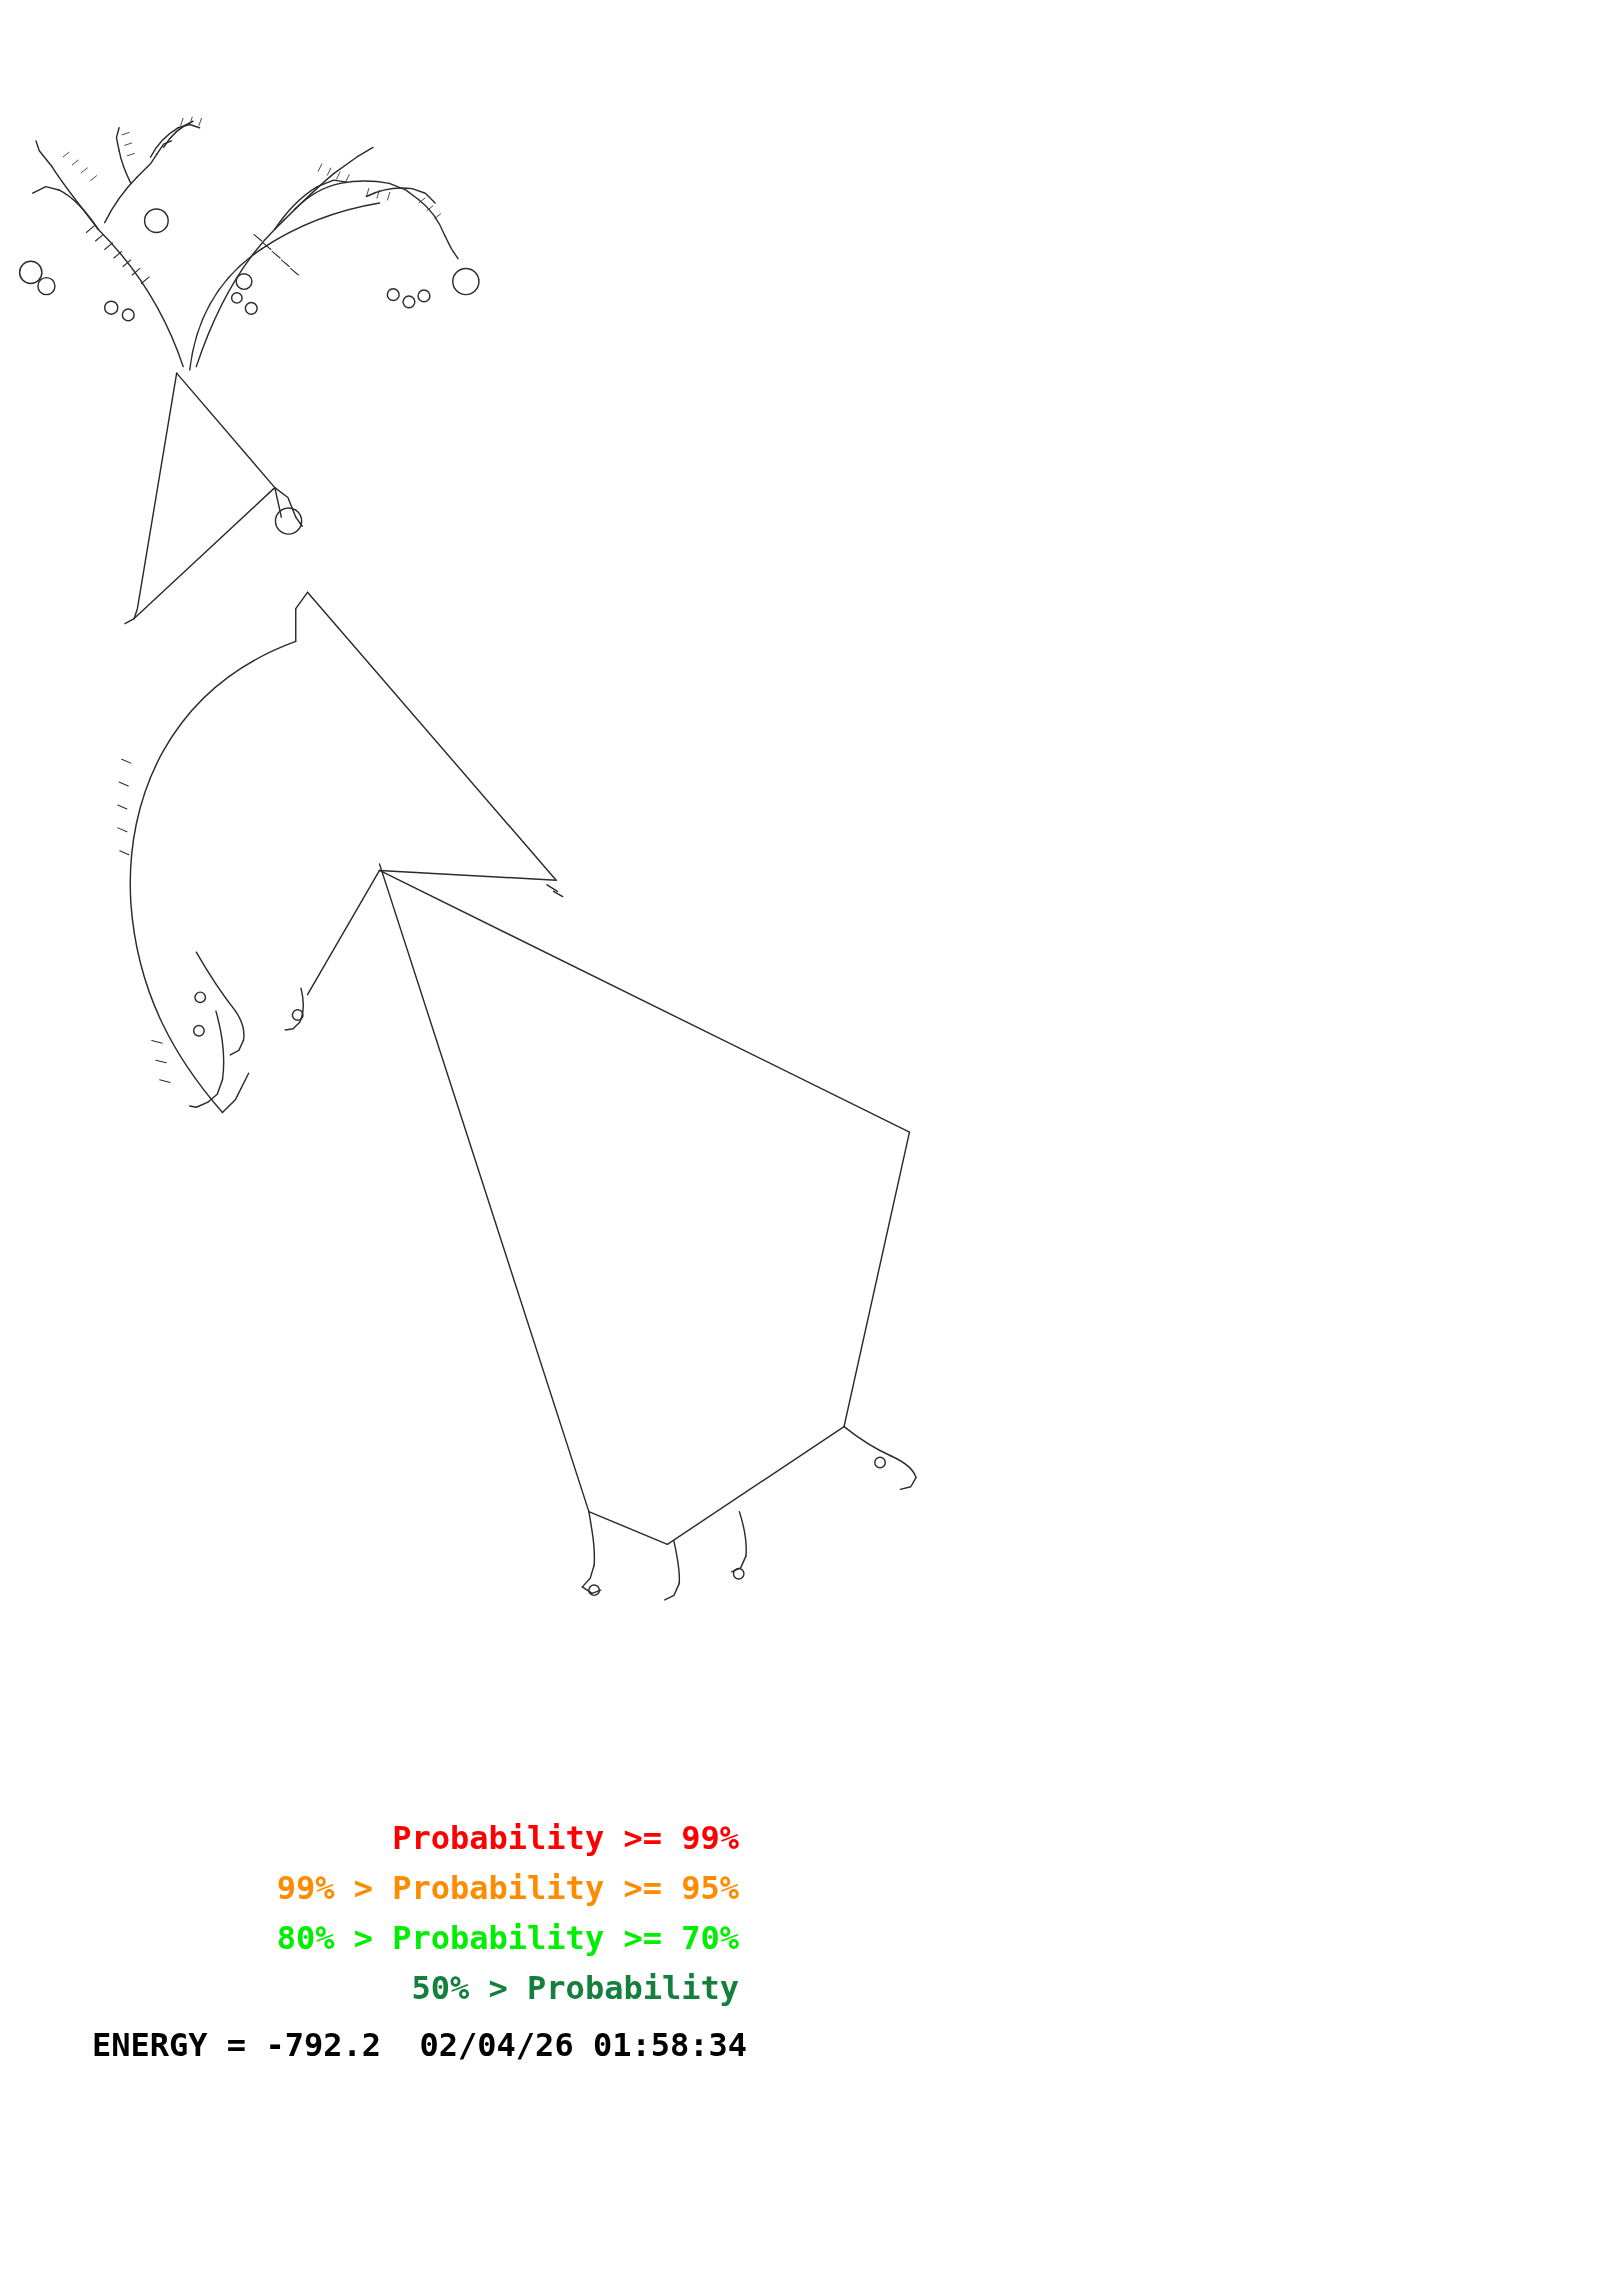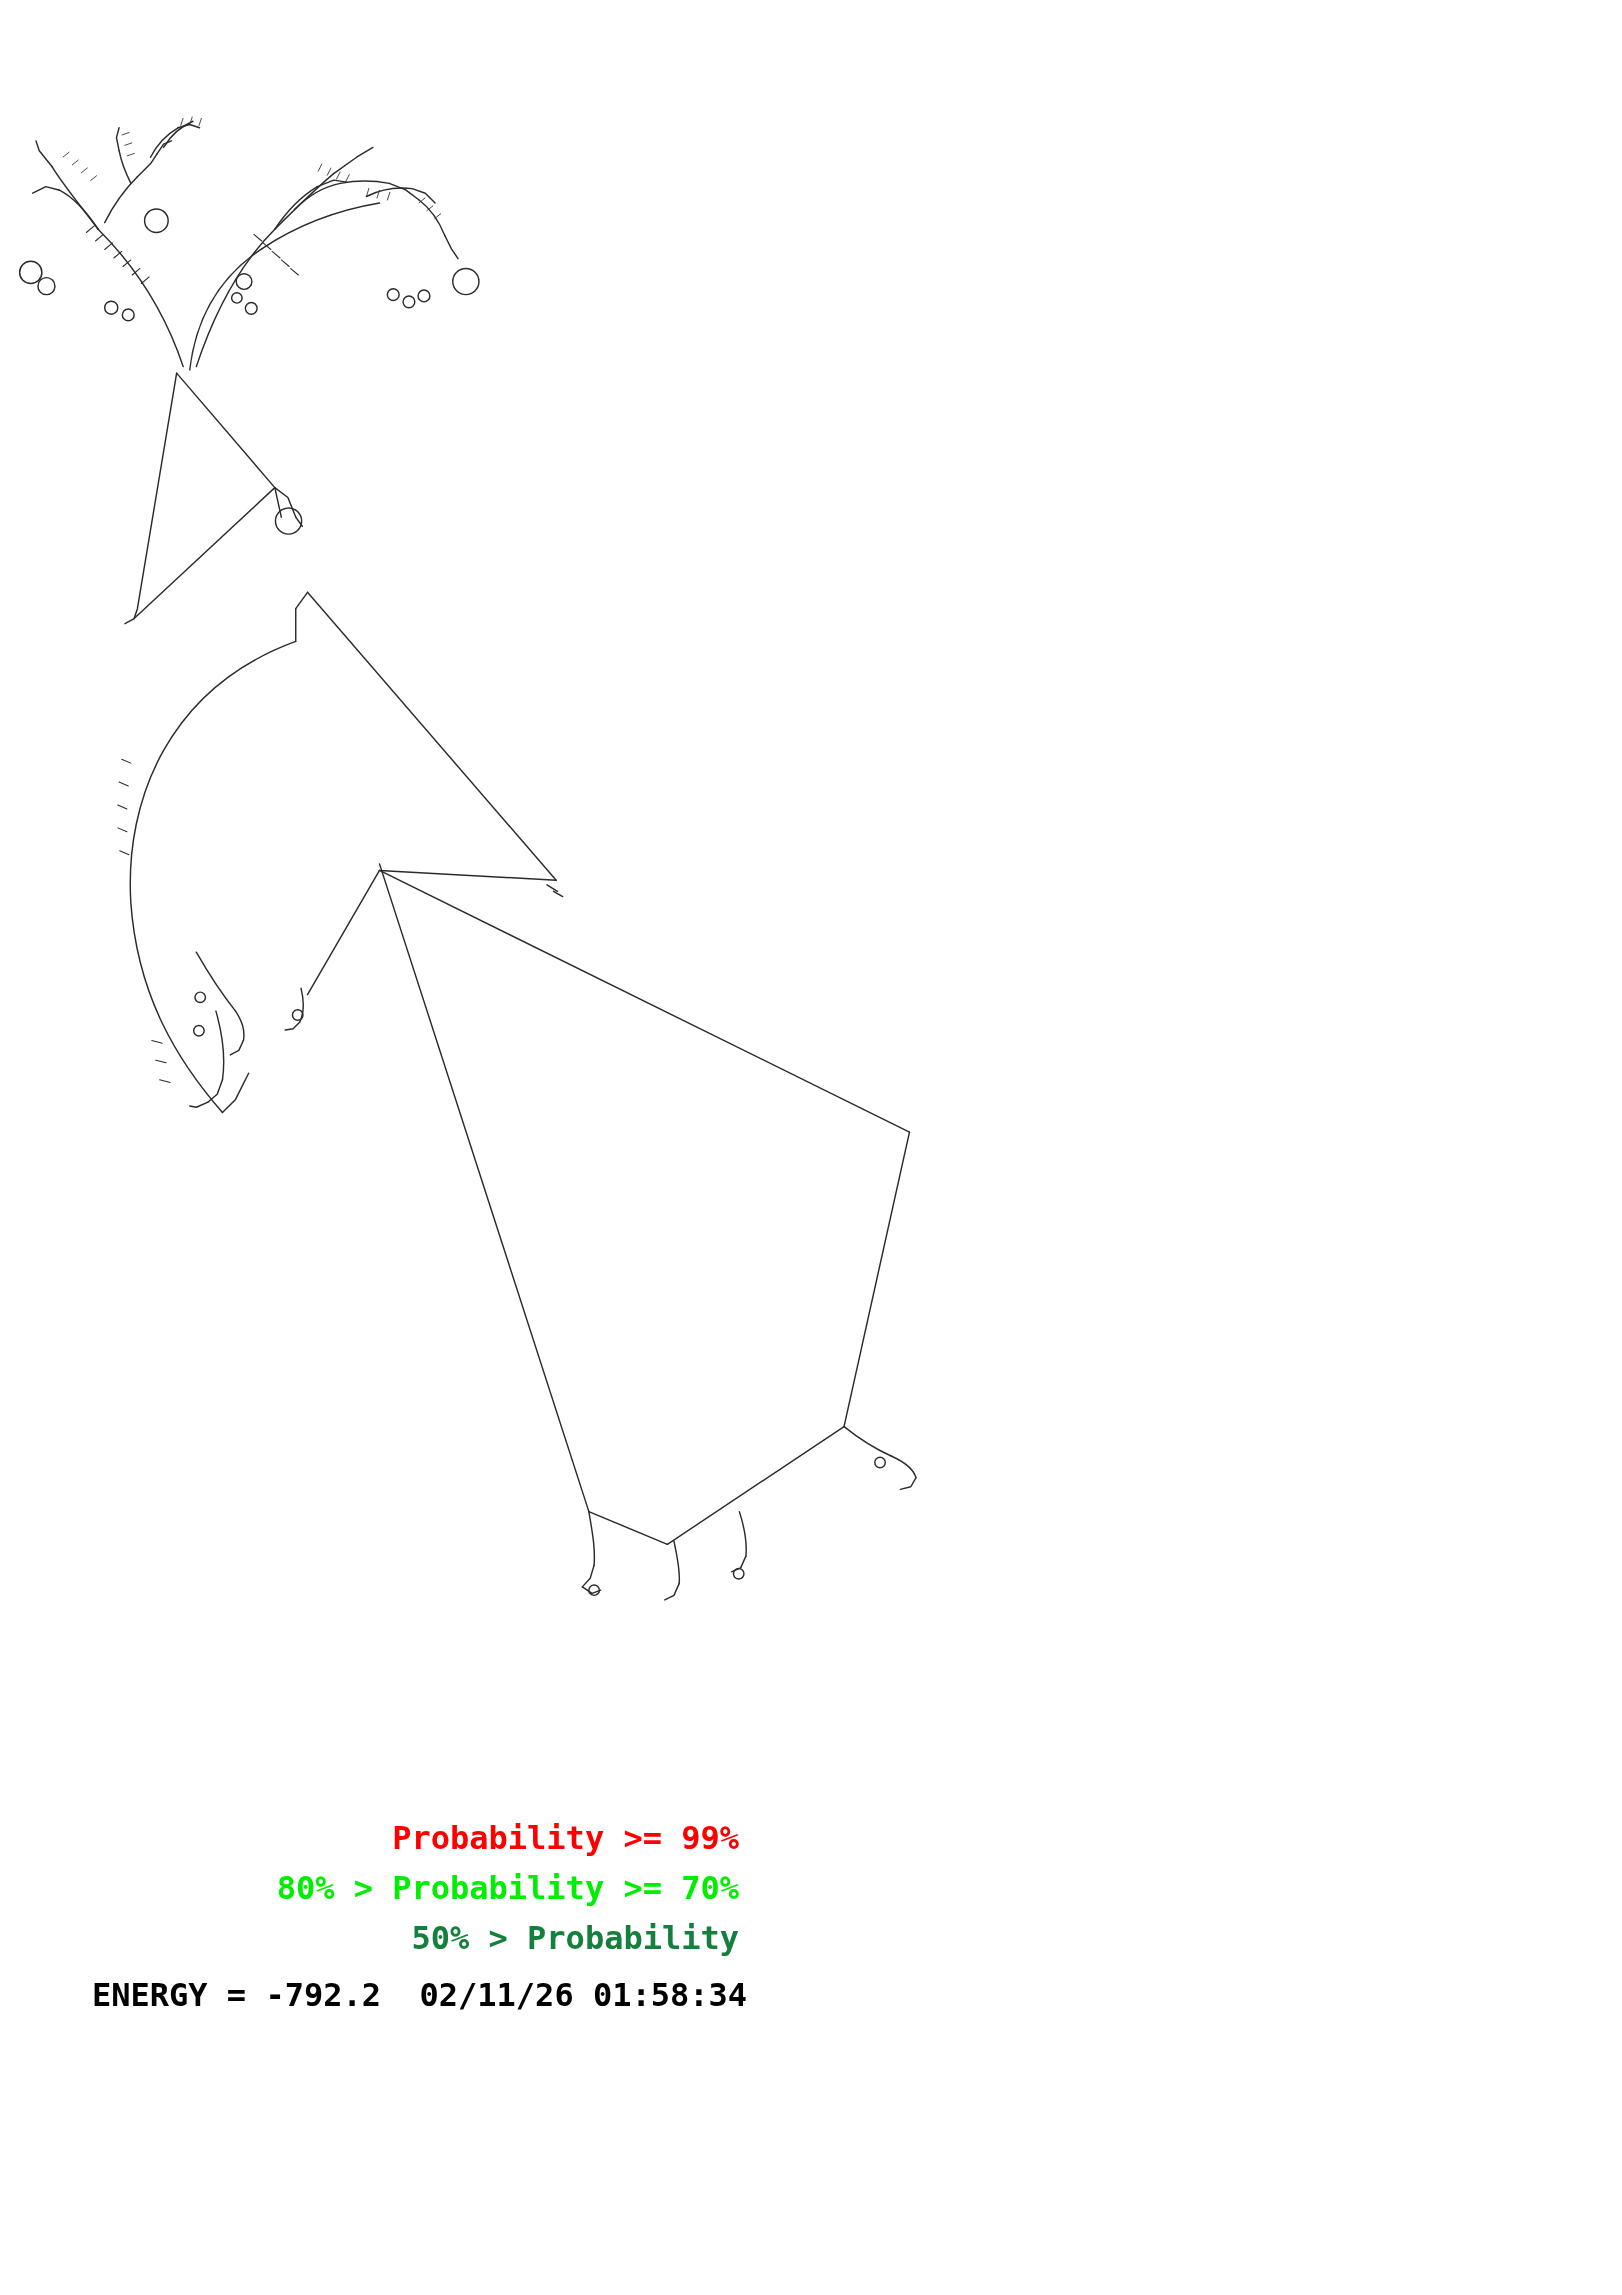--- a/index.html
+++ b/index.html
@@ -199,17 +199,18 @@
       <path d="M 560 300 l 4 -13 M 576 303 l 4 -13 M 592 306 l 4 -13"></path>
       <path d="M 186 206 l 12 -4 M 190 222 l 12 -4 M 194 238 l 12 -4"></path>
       <path d="M 276 192 l 4 -12 M 290 190 l 4 -12 M 304 192 l 4 -12"></path>
       <path d="M 640 310 l 10 -8 M 652 322 l 10 -8 M 664 334 l 10 -8"></path>
     </g>
   </svg>
 </div>
 
 <div id="legend-panel">
   <div class="legend-row" style="color:#ff0000">Probability &gt;= 99%</div>
+  <div class="legend-row" style="color:#ff8c00">99% &gt; Probability &gt;= 95%</div>
   <div class="legend-row" style="color:#00ee00">80% &gt; Probability &gt;= 70%</div>
   <div class="legend-row" style="color:#15803d">50% &gt; Probability</div>
-  <div id="energy-line">ENERGY = -792.2  02/11/26 01:58:34</div>
+  <div id="energy-line">ENERGY = -792.2  02/04/26 01:58:34</div>
 </div>
 
 
 </body></html>

